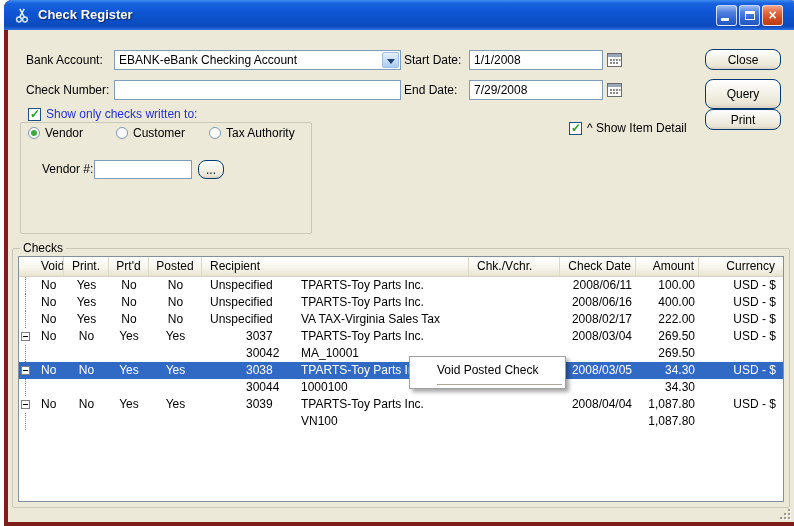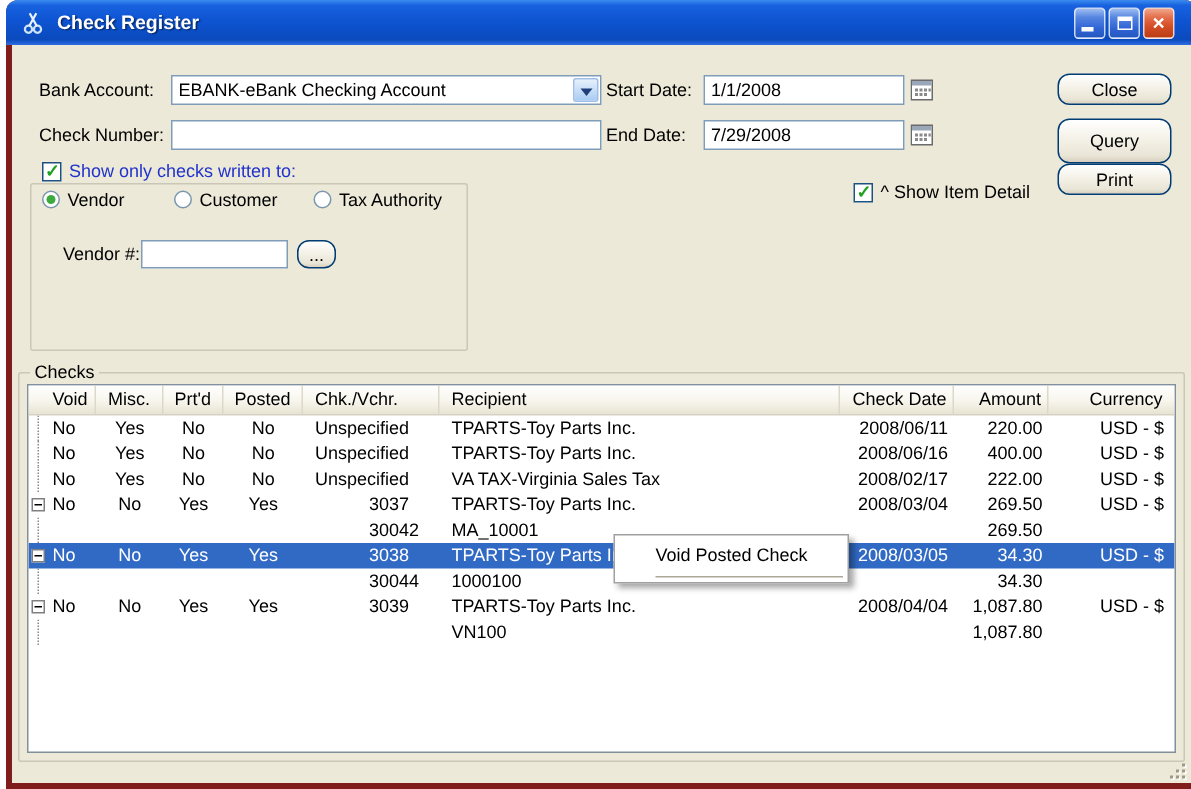--- a/index.html
+++ b/index.html
@@ -70,21 +70,21 @@
   .hcell { flex:none; border-right:1px solid #DCD9CA; white-space:nowrap; overflow:hidden; }
   .trow { display:flex; height:17px; line-height:17px; }
   .trow.selected { background:#316AC5; color:#fff; }
   .cell { flex:none; white-space:nowrap; overflow:hidden; }
   .a-center { text-align:center; }
   .a-right  { text-align:right; padding-right:4px; }
   .a-pad8   { padding-right:8px; }
   .a-left   { padding-left:8px; }
   .a-chk    { padding-left:8px; }
   .a-chknum { padding-left:44px; }
-  .a-void   { position:relative; padding-left:16px; }
+  .a-void   { position:relative; padding-left:22px; }
   .tree-dots  { position:absolute; left:6px; top:0; height:17px; width:0;
                 border-left:1px dotted #888; }
   .tree-minus { position:absolute; left:2px; top:4px; width:9px; height:9px;
                 background:#fff; border:1px solid #808080; }
   .tree-minus::after { content:''; position:absolute; left:1px; top:3px; width:5px; height:1px; background:#000; }
 
   
   .ctx-menu { position:absolute; left:401px; top:326px; width:157px; background:#fff;
               border:1px solid #A0A0A0; box-shadow:3px 3px 4px rgba(0,0,0,.35); z-index:50; padding:1px 0; }
   .ctx-item { height:24px; line-height:24px; padding-left:27px; white-space:nowrap; }
@@ -184,39 +184,39 @@
 
     <span class="xp-check checked" style="left:561px;top:92px"></span>
     <span class="abs" style="left:579px;top:91px;line-height:15px">^ Show Item Detail</span>
 
     <div class="groupbox" style="left:4px;top:218px;width:778px;height:260px"></div>
     <span class="group-label" style="left:12px;top:211px">Checks</span>
 
     <div class="table">
       <div class="thead">
           <div class="hcell a-void" style="width: 45px;">Void</div>
-          <div class="hcell a-center" style="width: 45px;">Misc.</div>
+          <div class="hcell a-center" style="width: 45px;">Print.</div>
           <div class="hcell a-center" style="width: 40px;">Prt'd</div>
           <div class="hcell a-center" style="width: 53px;">Posted</div>
+          <div class="hcell a-left" style="width: 267px;">Recipient</div>
           <div class="hcell a-chk" style="width: 91px;">Chk./Vchr.</div>
-          <div class="hcell a-left" style="width: 267px;">Recipient</div>
           <div class="hcell a-right" style="width: 76px;">Check Date</div>
           <div class="hcell a-right" style="width: 63px;">Amount</div>
           <div class="hcell a-right a-pad8" style="width: 85px;">Currency</div>
         </div>
       <div>
           <div class="trow">
             <div class="cell a-void" style="width: 45px;"><span class="tree-dots"></span><span>No</span></div>
             <div class="cell a-center" style="width: 45px;">Yes</div>
             <div class="cell a-center" style="width: 40px;">No</div>
             <div class="cell a-center" style="width: 53px;">No</div>
             <div class="cell a-chk" style="width: 91px;">Unspecified</div>
             <div class="cell a-left" style="width: 267px;">TPARTS-Toy Parts Inc.</div>
             <div class="cell a-right" style="width: 76px;">2008/06/11</div>
-            <div class="cell a-right" style="width: 63px;">220.00</div>
+            <div class="cell a-right" style="width: 63px;">100.00</div>
             <div class="cell a-right a-pad8" style="width: 85px;">USD - $</div>
           </div>
           <div class="trow">
             <div class="cell a-void" style="width: 45px;"><span class="tree-dots"></span><span>No</span></div>
             <div class="cell a-center" style="width: 45px;">Yes</div>
             <div class="cell a-center" style="width: 40px;">No</div>
             <div class="cell a-center" style="width: 53px;">No</div>
             <div class="cell a-chk" style="width: 91px;">Unspecified</div>
             <div class="cell a-left" style="width: 267px;">TPARTS-Toy Parts Inc.</div>
             <div class="cell a-right" style="width: 76px;">2008/06/16</div>

